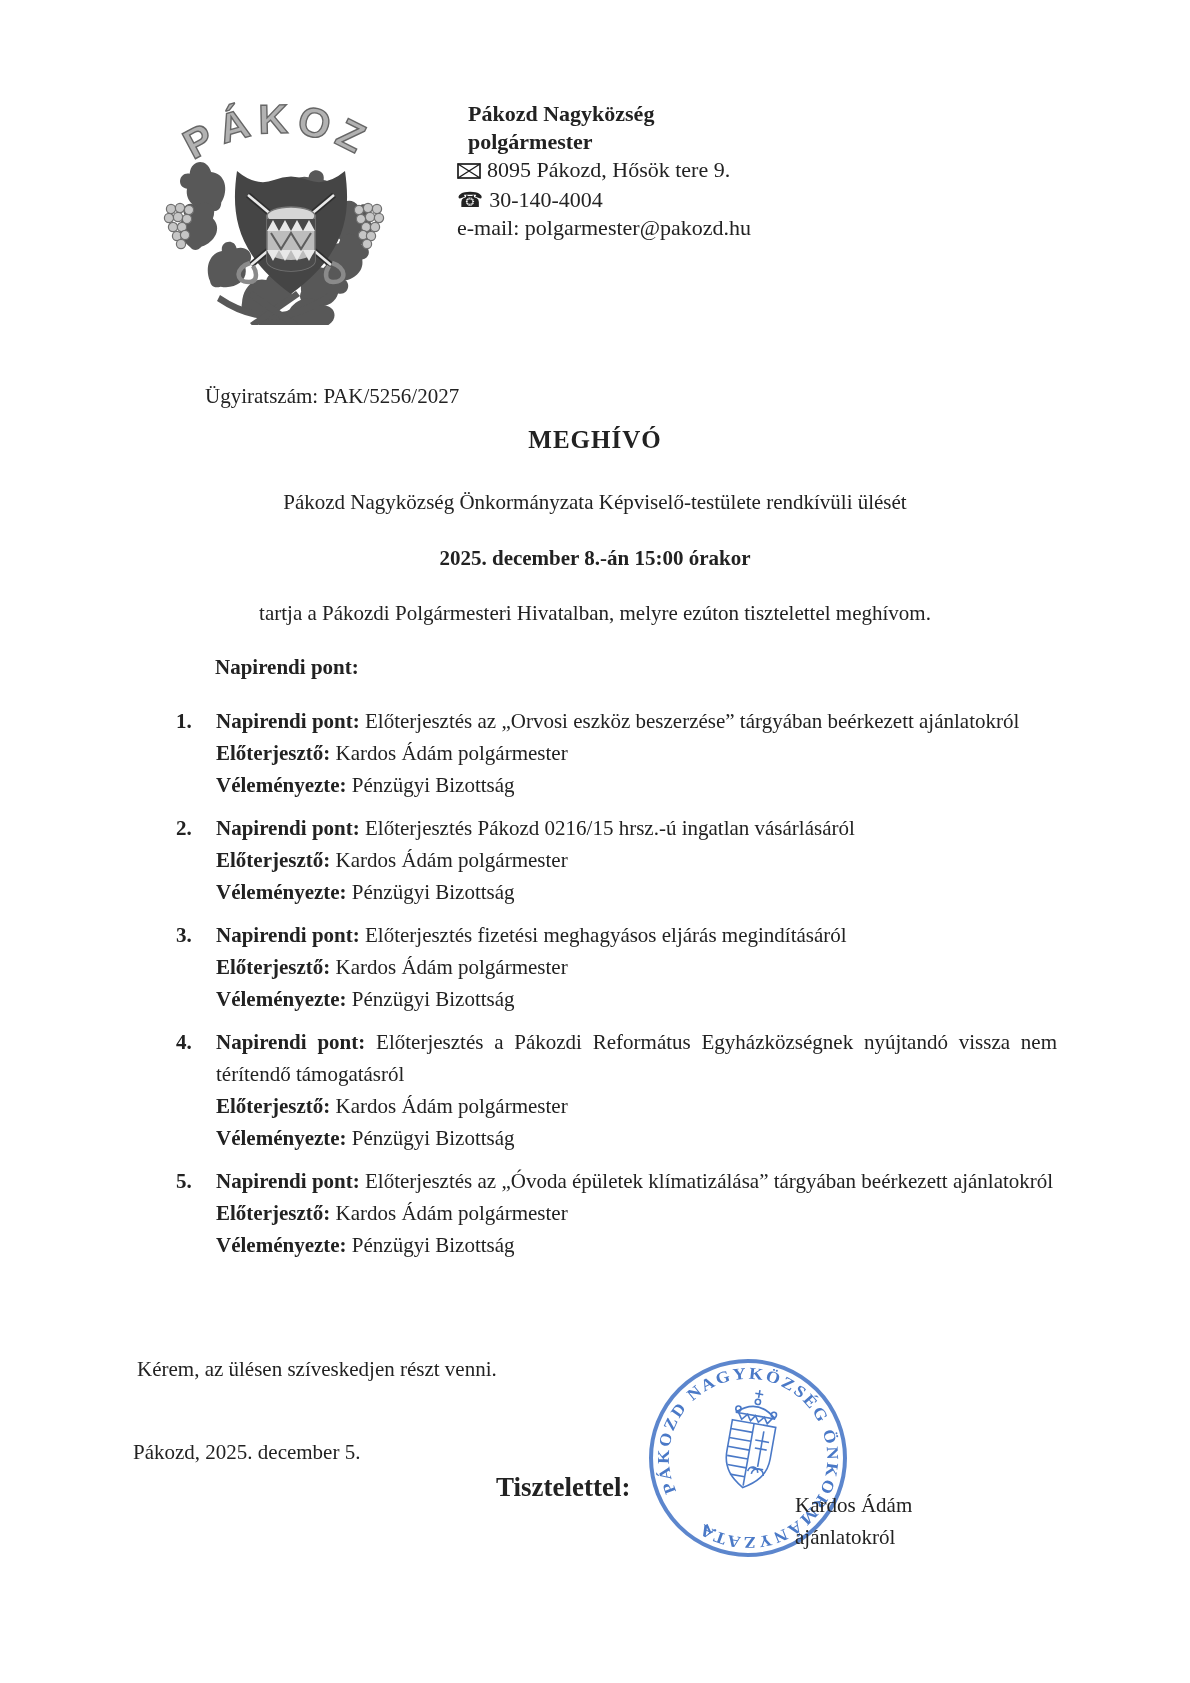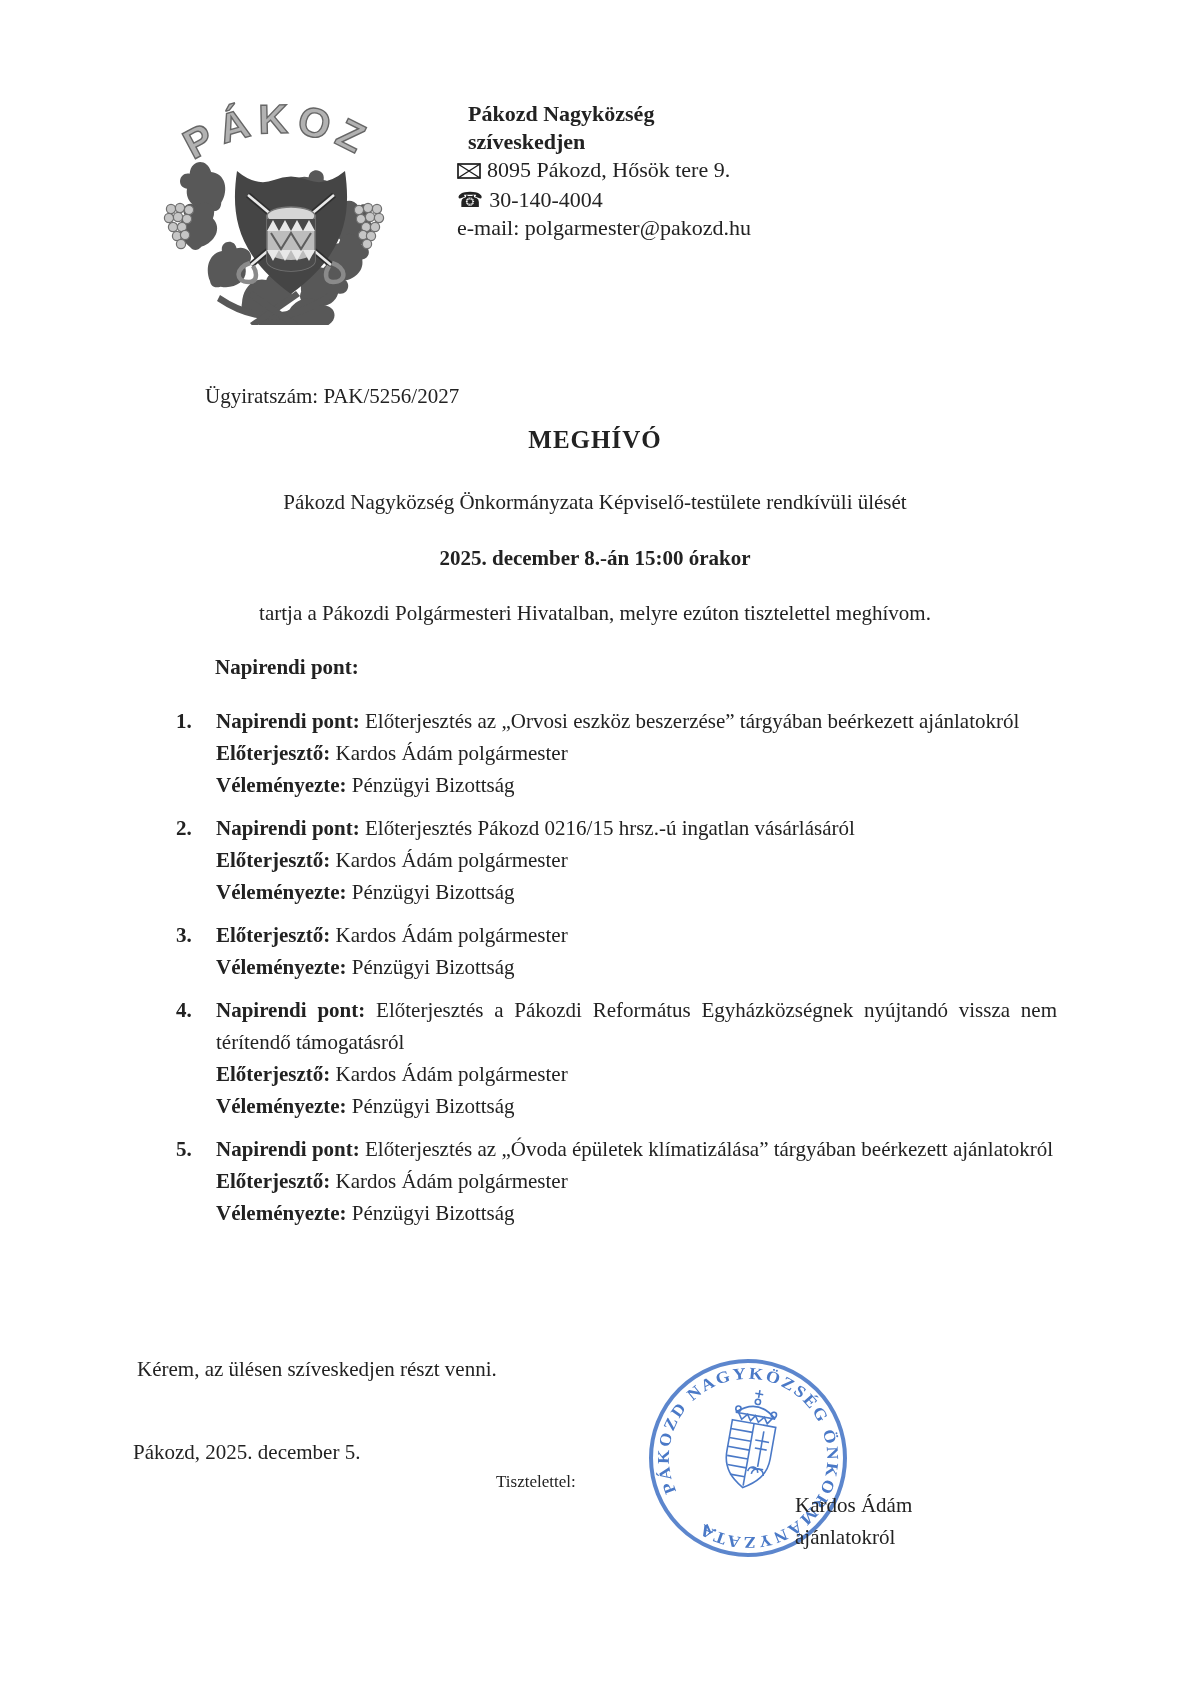--- a/index.html
+++ b/index.html
@@ -33,21 +33,21 @@
   .agenda{left:176px;top:705px;width:881px;font-size:21px;line-height:32px;}
   .agenda-item{display:flex;margin-bottom:11px;}
   .agenda-item .num{width:40px;font-weight:bold;flex:none;}
   .agenda-item .body{width:841px;}
   .title-line{margin:0;text-align:justify;}
   .b{font-weight:bold;}
 
   
   .request-line{left:137px;top:1357px;font-size:21px;}
   .place-date{left:133px;top:1440px;font-size:21px;}
-  .salutation{left:496px;top:1472px;font-size:17px;font-weight:normal;text-align:right;}
+  .salutation{left:496px;top:1472px;font-size:27px;font-weight:bold;text-align:right;}
   .signature{left:795px;top:1489px;width:215px;font-size:21px;line-height:32px;z-index:3;}
 
   
   .stamp{left:647px;top:1357px;width:202px;height:202px;opacity:.93;z-index:2;}
 </style>
 </head>
 <body>
 
 <svg class="abs logo" viewBox="0 0 247 230" aria-hidden="true">
   <defs>
@@ -121,21 +121,21 @@
     <path d="M 117 124 v 12 h 48 v -12 z" fill="#4a4a4a"></path>
     <path d="M 117 136 l 6 -11 l 6 11 l 6 -11 l 6 11 l 6 -11 l 6 11 l 6 -11 l 6 11 z" fill="#e8e8e8"></path>
     <path d="M 117 155 a 24 10 0 0 0 48 0 v 11 a 24 10 0 0 1 -48 0 z" fill="#4a4a4a"></path>
     <path d="M 117 155 l 6 11 l 6 -11 l 6 11 l 6 -11 l 6 11 l 6 -11 l 6 11 l 6 -11 z" fill="#e8e8e8"></path>
     <path d="M 121 138 l 10 16 l 10 -16 l 10 16 l 10 -16" fill="none" stroke="#5e5e5e" stroke-width="2"></path>
   </g>
 </svg>
 
 <div class="abs org-block">
   <div class="org-bold">Pákozd Nagyközség</div>
-  <div class="org-bold">szíveskedjen</div>
+  <div class="org-bold">polgármester</div>
   <div class="contact-line">
     <span class="mail-icon">
       <svg width="24" height="16" viewBox="0 0 24 16">
           <rect x="1" y="1" width="22" height="14" fill="none" stroke="#1d1d1d" stroke-width="1.7"></rect>
           <path d="M1 1 L23 15 M23 1 L1 15" stroke="#1d1d1d" stroke-width="1.4" fill="none"></path>
         </svg>
     </span><span>8095 Pákozd, Hősök tere 9.</span>
   </div>
   <div class="contact-line">
     <span class="phone-icon">☎</span><span>30-140-4004</span>
@@ -166,20 +166,21 @@
     <div class="body">
       <p class="title-line"><b class="b">Napirendi pont:</b> <span>Előterjesztés Pákozd 0216/15 hrsz.-ú ingatlan vásárlásáról</span></p>
       <div><b class="b">Előterjesztő:</b> <span>Kardos Ádám polgármester</span></div>
       <div><b class="b">Véleményezte:</b> <span>Pénzügyi Bizottság</span></div>
     </div>
   </div>
 
   <div class="agenda-item">
     <div class="num">3.</div>
     <div class="body">
+      <p class="title-line"><b class="b">Napirendi pont:</b> <span>Előterjesztés fizetési meghagyásos eljárás megindításáról</span></p>
       <div><b class="b">Előterjesztő:</b> <span>Kardos Ádám polgármester</span></div>
       <div><b class="b">Véleményezte:</b> <span>Pénzügyi Bizottság</span></div>
     </div>
   </div>
 
   <div class="agenda-item">
     <div class="num">4.</div>
     <div class="body">
       <p class="title-line"><b class="b">Napirendi pont:</b> <span>Előterjesztés a Pákozdi Református Egyházközségnek nyújtandó vissza nem térítendő támogatásról</span></p>
       <div><b class="b">Előterjesztő:</b> <span>Kardos Ádám polgármester</span></div>

